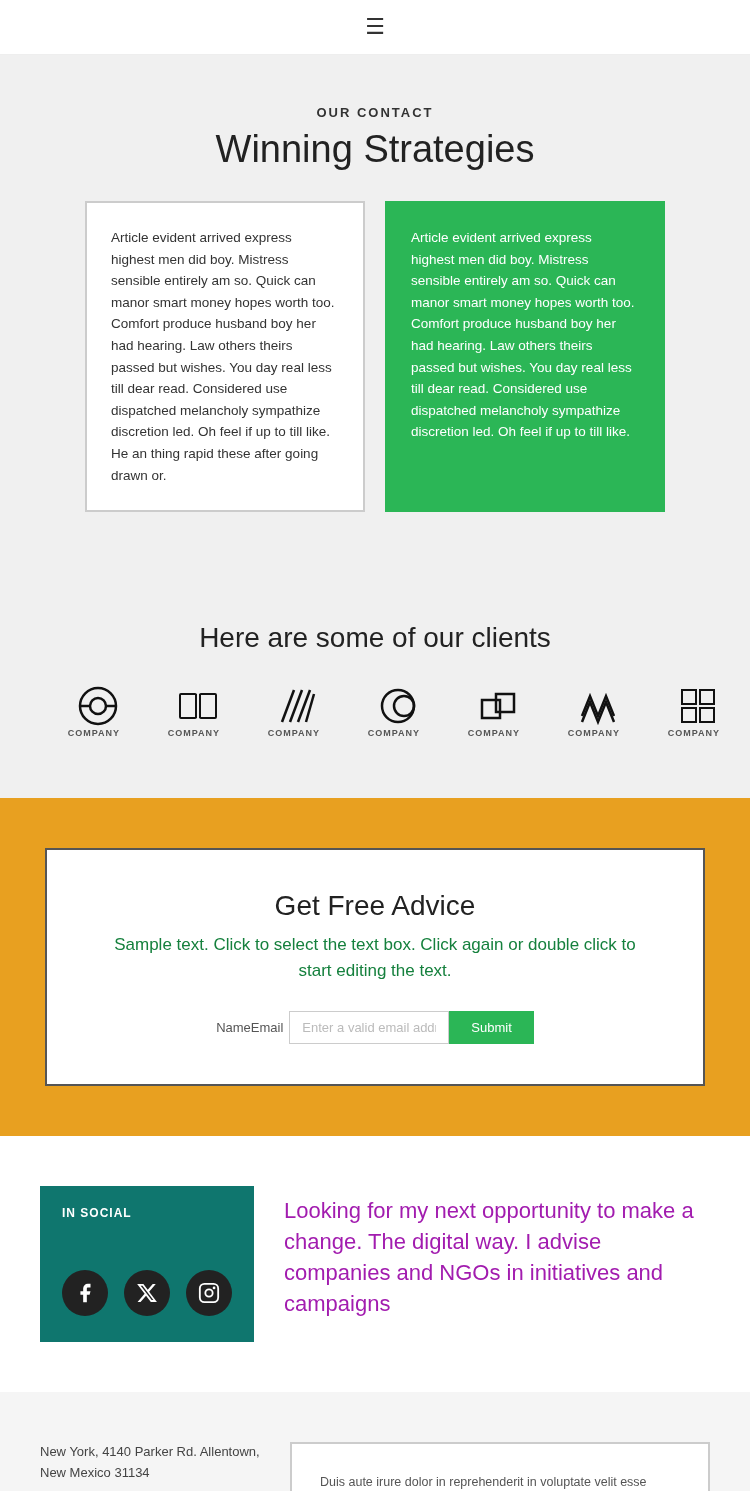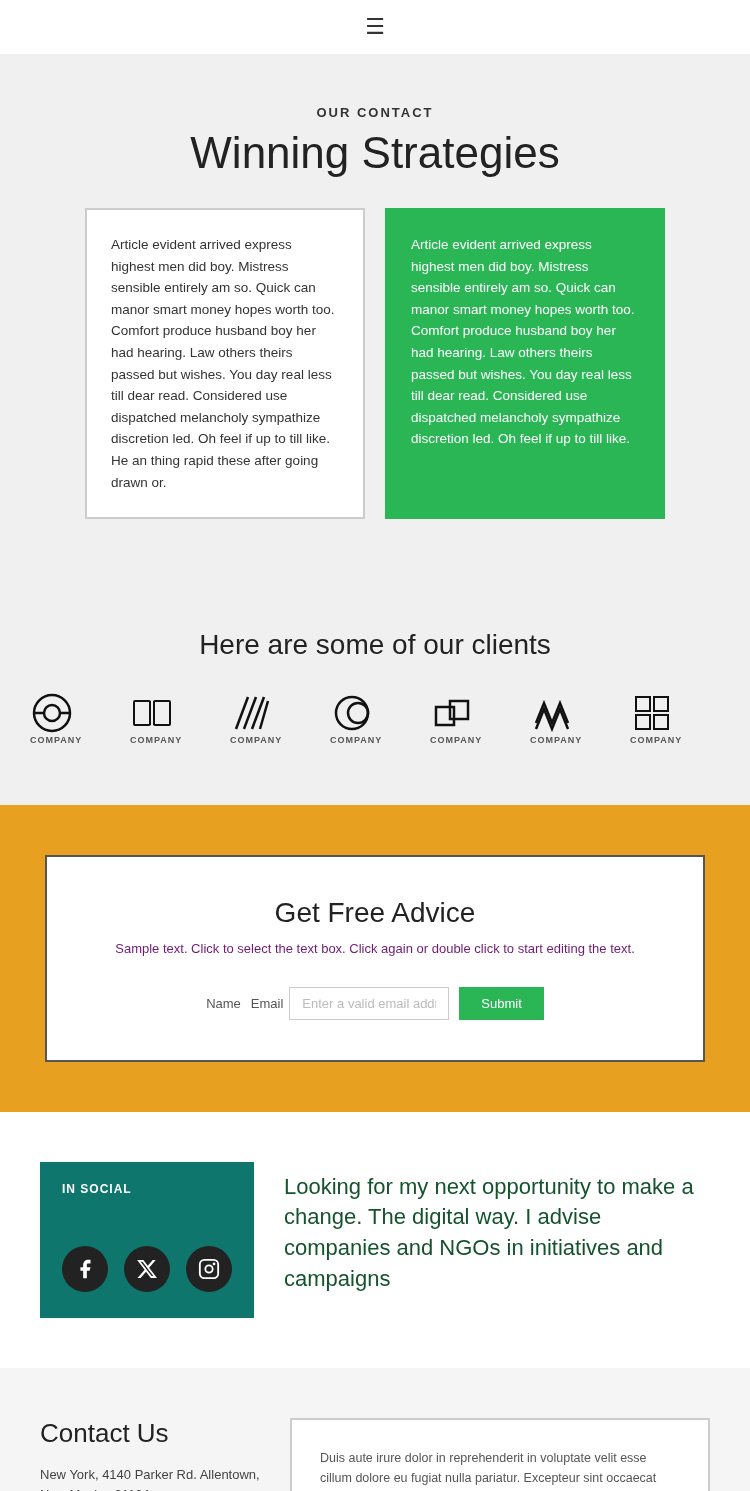--- a/index.html
+++ b/index.html
@@ -27,21 +27,21 @@
       text-align: center;
     }
     .section-label {
       font-size: 13px;
       font-weight: bold;
       letter-spacing: 2px;
       color: #333;
       margin-bottom: 8px;
     }
     .section-title {
-      font-size: 44px;
+      font-size: 38px;
       font-weight: 300;
       color: #222;
       margin-bottom: 30px;
     }
     .cards-row {
       display: flex;
       gap: 20px;
       justify-content: center;
     }
     .card {
@@ -77,21 +77,21 @@
     .clients-logos {
       display: flex;
       justify-content: center;
       align-items: center;
       gap: 10px;
       flex-wrap: wrap;
     }
     .client-logo {
       display: flex;
       flex-direction: column;
-      align-items: flex-start;
+      align-items: flex-end;
       width: 90px;
     }
     .client-logo-text {
       font-size: 9px;
       letter-spacing: 1px;
       color: #555;
       font-weight: bold;
     }
     .logo-svg {
       width: 44px;
@@ -113,29 +113,28 @@
       width: 100%;
       text-align: center;
     }
     .advice-title {
       font-size: 28px;
       font-weight: 300;
       color: #222;
       margin-bottom: 10px;
     }
     .advice-subtitle {
-      font-size: 13px;
-      color: #701a75;
+      font-size: 17px;
+      color: #15803d;
       margin-bottom: 28px;
       line-height: 1.5;
     }
     .advice-form {
       display: flex;
       align-items: center;
-      gap: 10px;
       justify-content: center;
       flex-wrap: wrap;
     }
     .form-group {
       display: flex;
       align-items: center;
       gap: 6px;
     }
     .form-label {
       font-size: 13px;
@@ -202,21 +201,21 @@
       height: 22px;
       fill: #fff;
     }
     .social-content {
       flex: 1;
       padding-top: 10px;
     }
     .social-headline {
       font-size: 22px;
       font-weight: 400;
-      color: #14532d;
+      color: #a21caf;
       line-height: 1.4;
       margin-bottom: 7px;
     }
     .social-sample-text {
       font-size: 13px;
       color: #888;
     }
 
     
     .contact-section {
@@ -395,21 +394,20 @@
       </div>
     </div>
   </div>
   <div class="social-content">
     <div class="social-headline">Looking for my next opportunity to make a change. The digital way. I advise companies and NGOs in initiatives and campaigns</div>
   </div>
 </div>
 
 <div class="contact-section">
   <div class="contact-info">
-    <div class="contact-title">Contact Us</div>
     <div class="contact-address">New York, 4140 Parker Rd. Allentown,<br>New Mexico 31134</div>
 
   </div>
   <div class="signup-box">
     <div class="signup-text">Duis aute irure dolor in reprehenderit in voluptate velit esse cillum dolore eu fugiat nulla pariatur. Excepteur sint occaecat cupidatat non proident, sunt in culpa qui officia deserunt mollit anim id est laborum.</div>
 
   </div>
 </div>
 
 </body></html>

